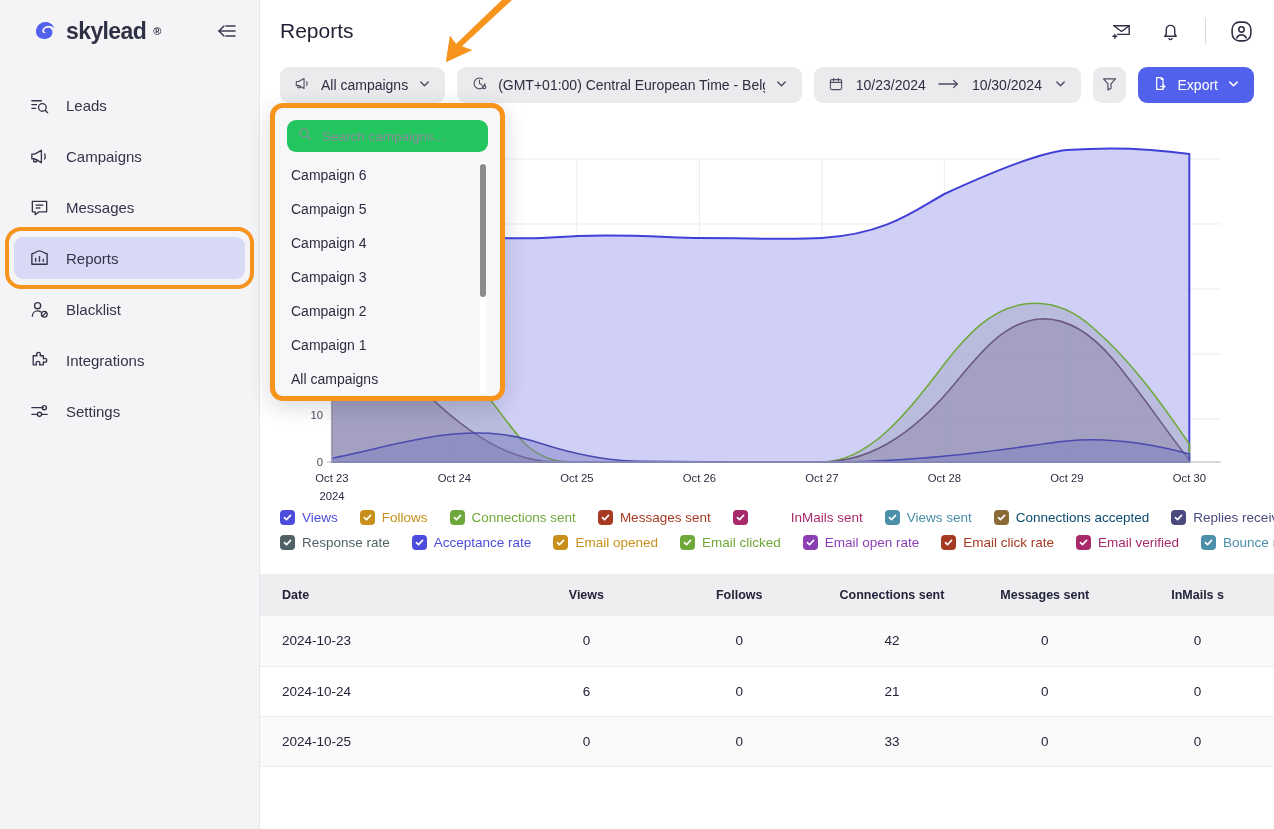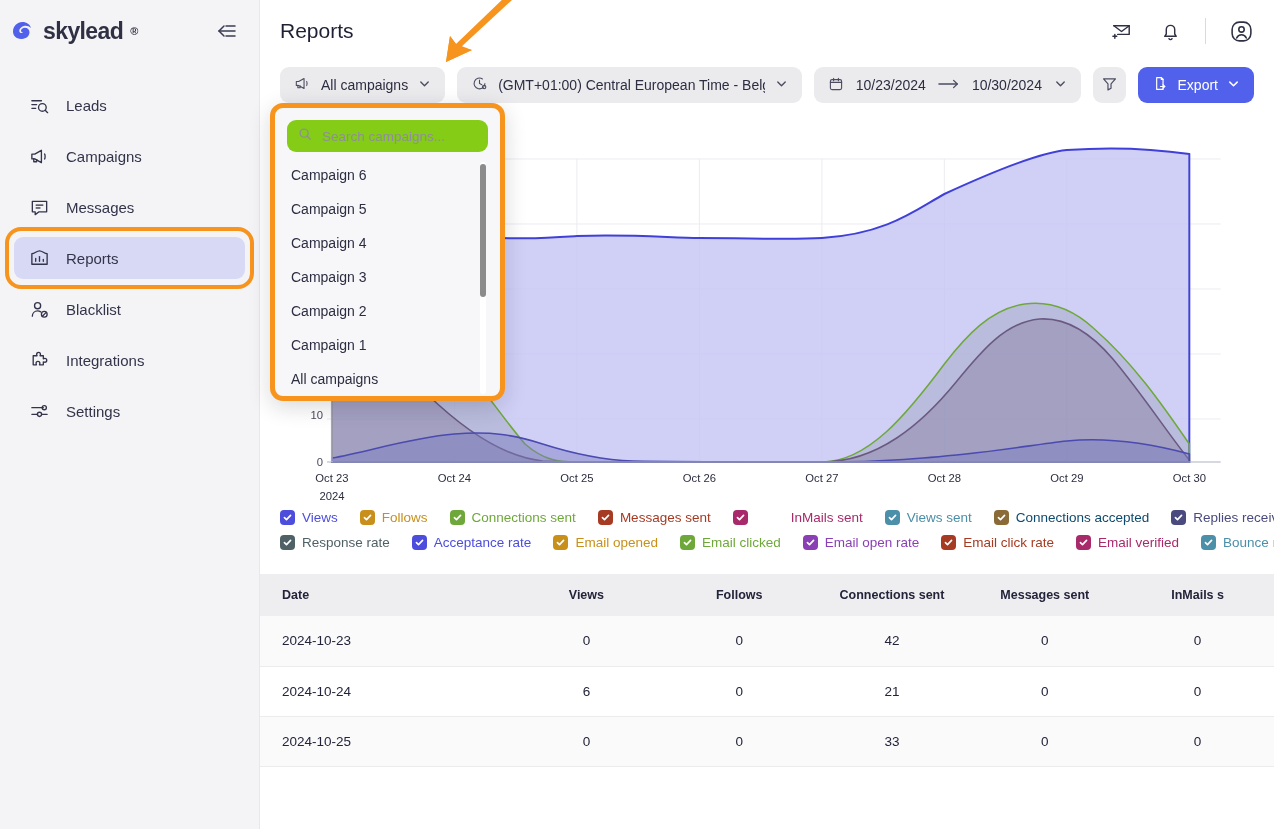--- a/index.html
+++ b/index.html
@@ -14,21 +14,21 @@
   
   .sidebar {
     width: 260px; height: 829px;
     background: #f4f4f6;
     border-right: 1px solid #e7e7ec;
     flex: 0 0 260px;
     position: relative;
   }
   .brand-row {
     height: 62px; display: flex; align-items: center;
-    padding: 0 20px 0 8px; justify-content: space-between;
+    padding: 0 20px 0 31px; justify-content: space-between;
   }
   .brand { display: flex; align-items: center; gap: 7px; }
   .brand-logo { width: 28px; height: 28px; }
   .brand-text {
     font-size: 23px; font-weight: bold; color: #2f3044; letter-spacing: -0.6px;
   }
   .brand-reg { font-size: 11px; color: #2f3044; font-weight: bold; }
   .collapse-btn {
     width: 26px; height: 26px; display: flex; align-items: center; justify-content: center;
     cursor: pointer; color: #3a3b50;
@@ -95,21 +95,21 @@
     position: absolute; left: 270px; top: 103px;
     width: 235px; height: 298px;
     background: #f7f7f9; border-radius: 13px;
     box-shadow: 0 6px 22px rgba(20,20,40,.16);
     z-index: 40; overflow: hidden;
   }
   .dropdown.highlight { border: 5px solid #f7941e; }
   .dd-inner { padding: 12px 12px 0 12px; height: 100%; display:flex; flex-direction:column;}
   .dd-search {
     display: flex; align-items: center; gap: 10px;
-    background: #84cc16; border-radius: 9px; height: 32px; padding: 0 11px;
+    background: #22c55e; border-radius: 9px; height: 32px; padding: 0 11px;
     flex: 0 0 32px;
   }
   .dd-search input {
     border: none; background: transparent; outline: none;
     font-family: "Liberation Sans", sans-serif; font-size: 13.5px; color: #2c2d40;
     width: 100%;
   }
   .dd-search input::placeholder { color: #8e8e9c; }
   .dd-list { margin-top: 6px; overflow: hidden; position: relative; flex: 1 1 auto; }
   .dd-item {

